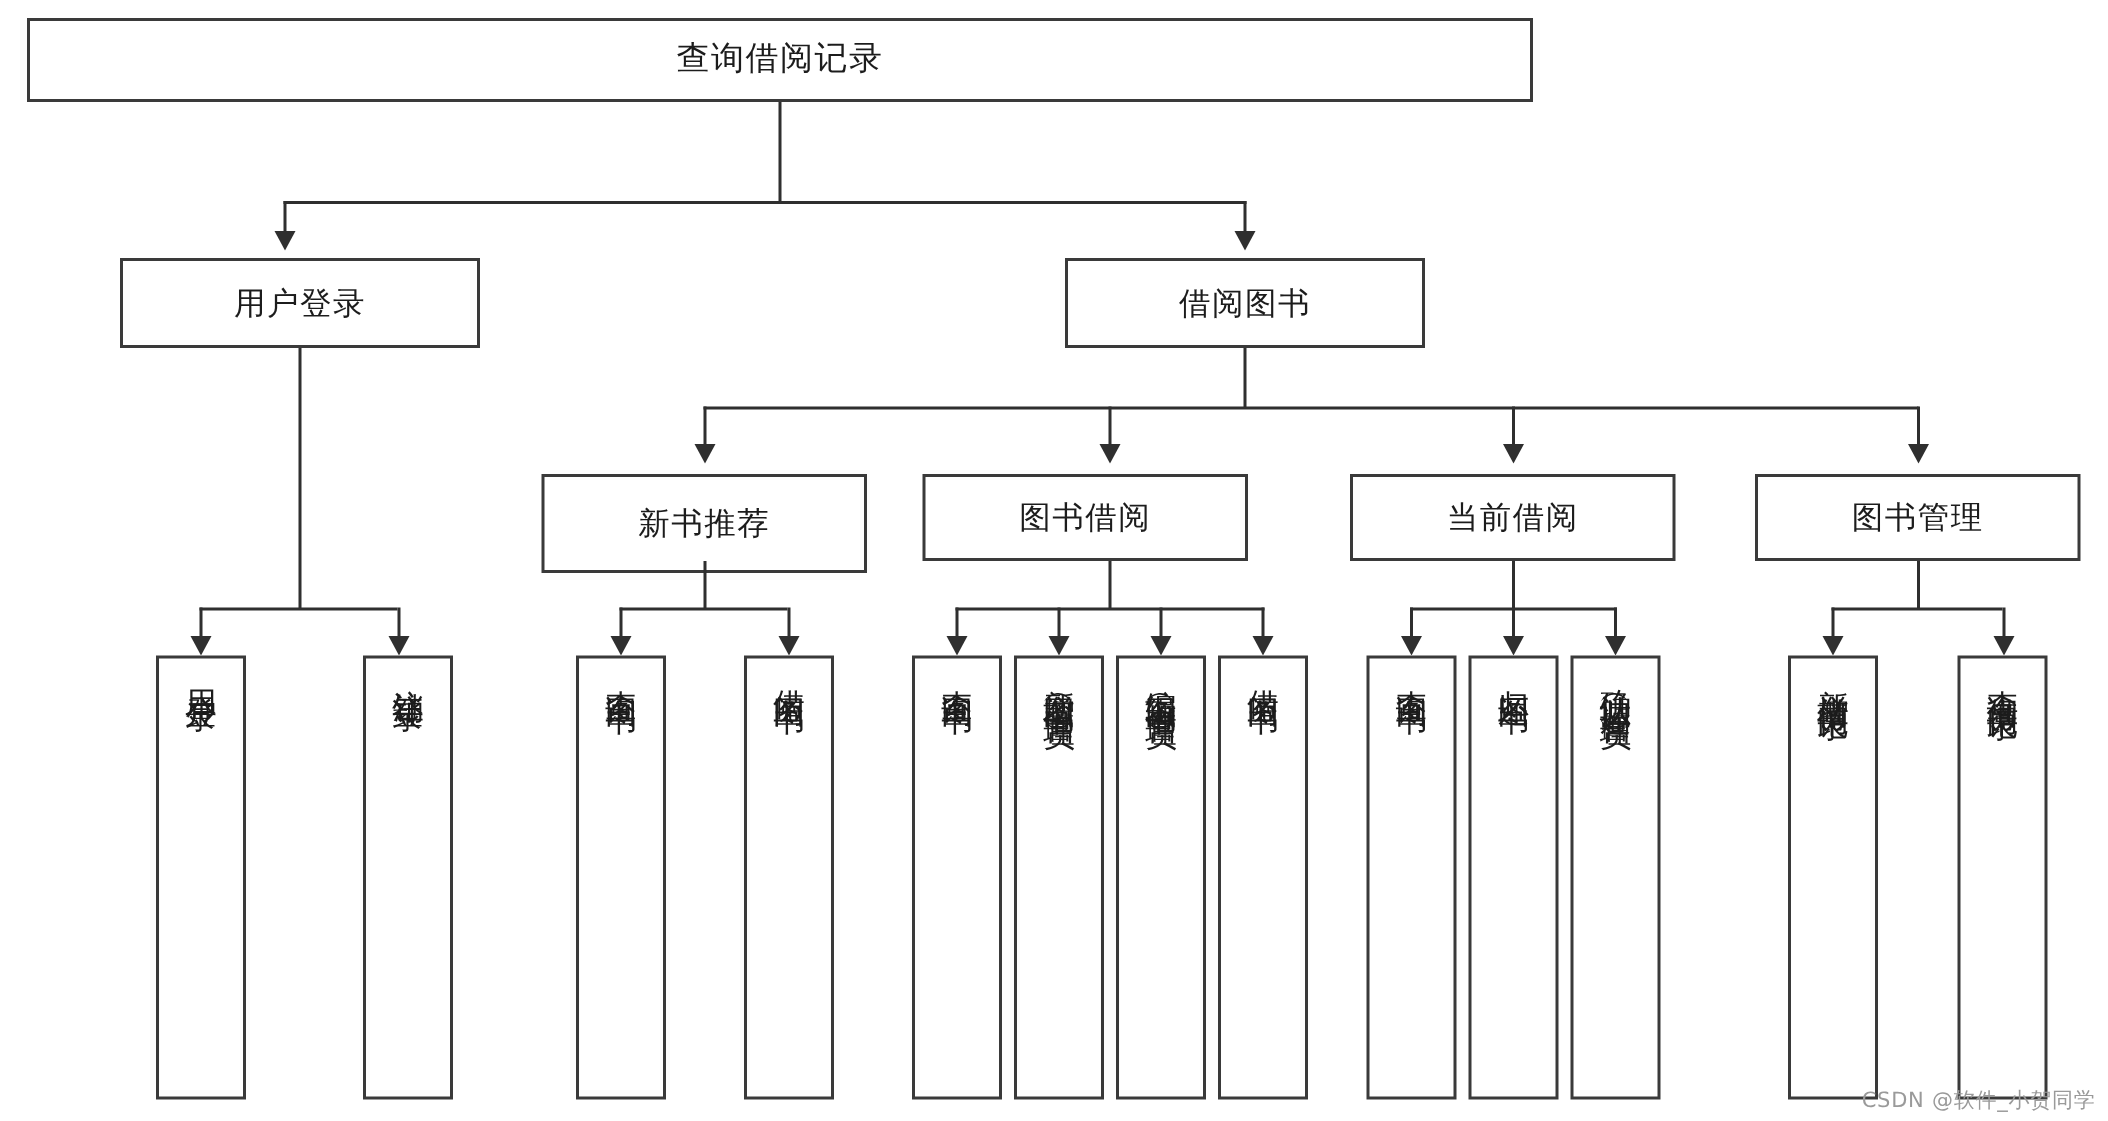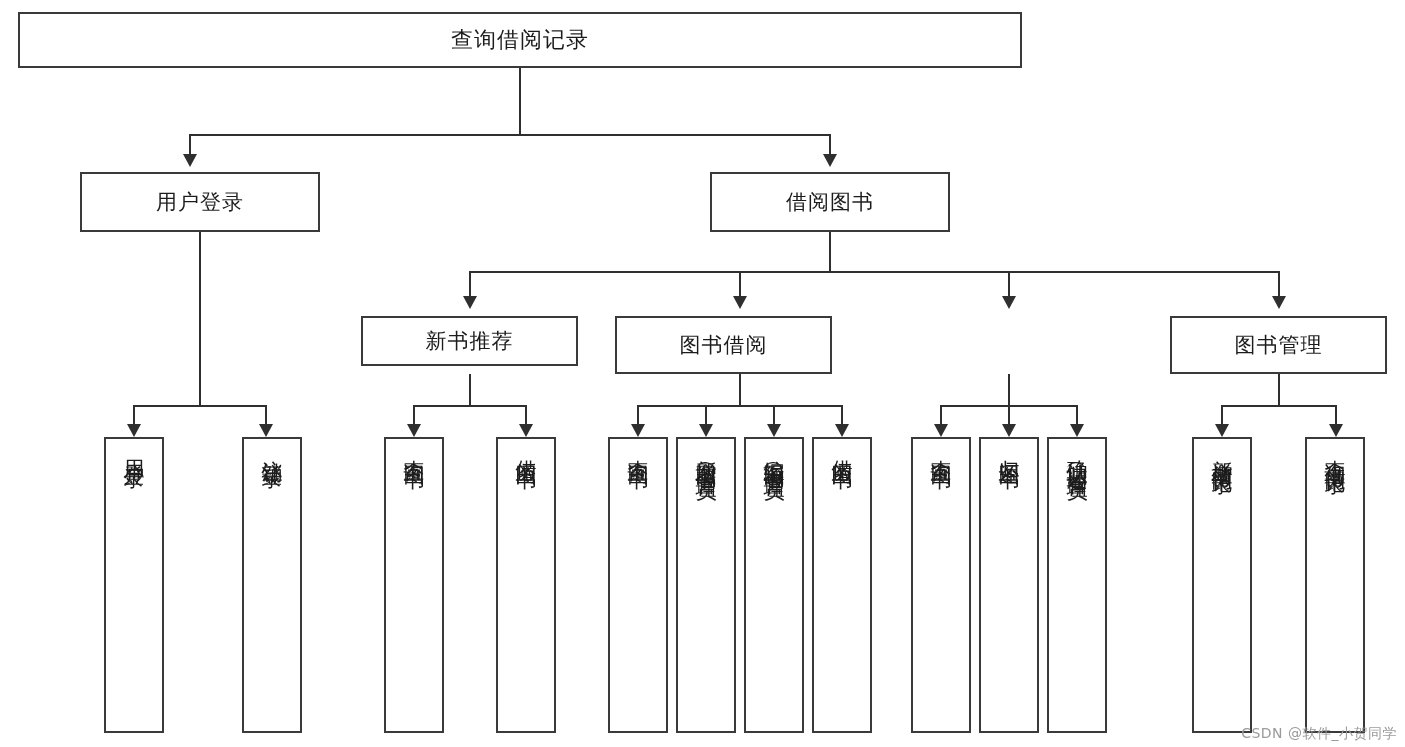--- a/index.html
+++ b/index.html
@@ -115,25 +115,28 @@
   <div class="conn hline" style="left:469px;top:271px;width:810px;"></div>
   <div class="conn vline" style="left:469px;top:271px;height:25px;"></div>
   <div class="arrow" style="left:463px;top:296px;"></div>
   <div class="conn vline" style="left:739px;top:271px;height:25px;"></div>
   <div class="arrow" style="left:733px;top:296px;"></div>
   <div class="conn vline" style="left:1008px;top:271px;height:25px;"></div>
   <div class="arrow" style="left:1002px;top:296px;"></div>
   <div class="conn vline" style="left:1278px;top:271px;height:25px;"></div>
   <div class="arrow" style="left:1272px;top:296px;"></div>
 
-  <div class="node horiz" style="left:361px;top:316px;width:217px;height:50px;">
+  <div class="node horiz" style="left:361px;top:316px;width:217px;height:66px;">
     <span class="label">新书推荐</span>
   </div>
   <div class="node horiz" style="left:615px;top:316px;width:217px;height:58px;">
     <span class="label">图书借阅</span>
+  </div>
+  <div class="node horiz" style="left:900px;top:316px;width:217px;height:58px;">
+    <span class="label">当前借阅</span>
   </div>
   <div class="node horiz" style="left:1170px;top:316px;width:217px;height:58px;">
     <span class="label">图书管理</span>
   </div>
 
   <div class="conn vline" style="left:469px;top:374px;height:32px;"></div>
   <div class="conn hline" style="left:413px;top:405px;width:112px;"></div>
   <div class="conn vline" style="left:413px;top:405px;height:19px;"></div>
   <div class="arrow" style="left:407px;top:424px;"></div>
   <div class="conn vline" style="left:525px;top:405px;height:19px;"></div>

